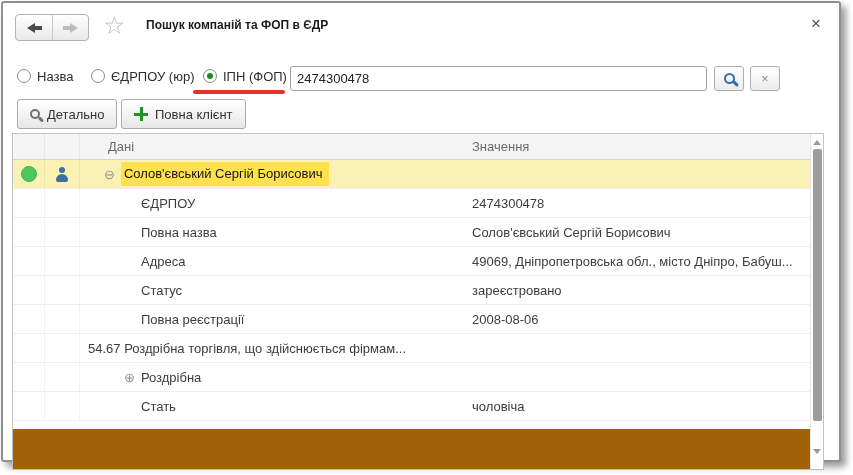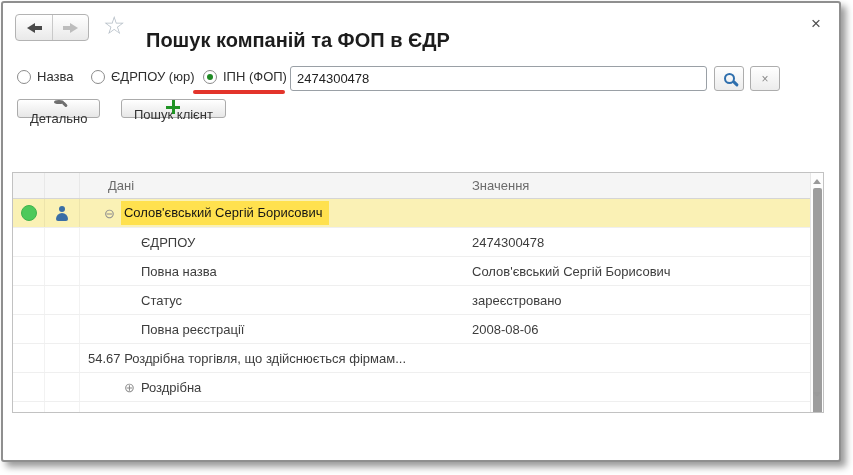--- a/index.html
+++ b/index.html
@@ -15,55 +15,55 @@
     border: 1px solid #b3b3b3; border-radius: 4px; overflow: hidden;
     background: linear-gradient(#ffffff,#e9e9e9); }
   .navbtn { width: 36px; display: flex; align-items: center; justify-content: center; cursor: default; }
   .navbtn + .navbtn { border-left: 1px solid #c9c9c9; }
   .arr { display: flex; align-items: center; }
   .tri-l { width:0; height:0; border-top:5px solid transparent; border-bottom:5px solid transparent; border-right:8px solid #4a4a4a; }
   .tail-l { width:7px; height:4px; background:#4a4a4a; }
   .tri-r { width:0; height:0; border-top:5px solid transparent; border-bottom:5px solid transparent; border-left:8px solid #bdbdbd; }
   .tail-r { width:7px; height:4px; background:#bdbdbd; }
   .star { position: absolute; left: 100px; top: 8px; font-size: 25px; color: #b4bdc6; }
-  .title { position: absolute; left: 143px; top: 26px; font-size: 20px; font-weight: bold; color: #1c1c1c; }
+  .title { position: absolute; left: 143px; top: 15px; font-size: 12px; font-weight: bold; color: #1c1c1c; }
   .close-x { position: absolute; right: 12px; top: 10px; font-size: 17px; color: #4f4f4f; width: 22px; height: 22px;
     display: flex; align-items: center; justify-content: center; cursor: default; }
 
   
-  .radio { position: absolute; top: 66px; display: flex; align-items: center; gap: 6px; font-size: 13px; color: #2e2e2e; }
+  .radio { position: absolute; top: 66px; display: flex; align-items: flex-start; gap: 6px; font-size: 13px; color: #2e2e2e; }
   .rdot { width: 14px; height: 14px; border-radius: 50%; border: 1px solid #8b8b8b; background: #fff; position: relative; }
   .radio.on .rdot::after { content:""; position:absolute; left:3px; top:3px; width:6px; height:6px; border-radius:50%; background:#1f8a24; }
   .underline-red { position: absolute; left: 190px; top: 87px; width: 92px; height: 4px; background: #e3342b; border-radius: 2px; }
   .search-input { position: absolute; left: 287px; top: 63px; width: 417px; height: 25px;
     border: 1px solid #9aa0a6; border-radius: 3px; font-size: 13px; padding: 0 6px; color: #222;
     font-family: "Liberation Sans", sans-serif; }
   .sqbtn { position: absolute; top: 63px; width: 30px; height: 25px; border: 1px solid #adadad; border-radius: 3px;
     background: linear-gradient(#ffffff,#ececec); display: flex; align-items: center; justify-content: center; }
   .btn-search { left: 711px; }
   .btn-clear { left: 747px; font-size: 12px; color: #8a8a8a; }
   .mag { position: relative; width: 11px; height: 11px; border: 2.5px solid #2f6fad; border-radius: 50%; }
   .mag::after { content:""; position:absolute; width:7px; height:3px; background:#2f6fad; border-radius:2px;
     transform: rotate(45deg); right:-6px; bottom:-3px; }
   .mag.gray { width: 10px; height: 10px; border-color: #6f6f6f; }
   .mag.gray::after { background:#6f6f6f; width:6px; height:2.5px; }
 
   
-  .toolbtn { position: absolute; top: 96px; height: 19px; display: flex; align-items: center; gap: 7px;
+  .toolbtn { position: absolute; top: 96px; height: 30px; display: flex; align-items: center; gap: 7px;
     padding: 0 12px; border: 1px solid #ababab; border-radius: 3px; background: linear-gradient(#ffffff,#e7e7e7);
-    font-size: 13px; color: #333; flex-direction: column; }
+    font-size: 13px; color: #333; }
   .btn-details { left: 14px; }
   .btn-newclient { left: 118px; }
   .plus { position: relative; width: 14px; height: 14px; }
   .plus::before { content:""; position:absolute; left:0; top:5.5px; width:14px; height:3.5px; background:#1f9424; }
   .plus::after  { content:""; position:absolute; left:5.5px; top:0; width:3.5px; height:14px; background:#1f9424; }
 
   
-  .grid { position: absolute; left: 9px; top: 130px; width: 812px; height: 241px;
-    border: 1px solid #c2c2c2; background: #a16207; overflow: hidden; margin-top: 39px; }
+  .grid { position: absolute; left: 9px; top: 130px; width: 812px; height: 337px;
+    border: 1px solid #c2c2c2; background: #a16207; overflow: hidden; }
   .grid-inner { position: absolute; left: 0; top: 0; right: 13px; bottom: 0; }
   .tr { display: grid; grid-template-columns: 32px 35px 384px 1fr; height: 29px; align-items: center;
     border-bottom: 1px solid #efefef; background: #fff; font-size: 13px; color: #3d3d3d; }
   .thead { height: 26px; background: #f5f5f5; border-bottom: 1px solid #d5d5d5; color: #6b6b6b; }
   .td { height: 100%; display: flex; align-items: center; white-space: nowrap; overflow: hidden; }
   .c1, .c2 { border-right: 1px solid rgba(0,0,0,0.05); justify-content: center; }
   .hdr-dani { padding-left: 28px; }
   .hdr-znach { padding-left: 8px; }
   .c-val { padding-left: 8px; }
   .sel { background: #faf1b5; }
@@ -131,21 +131,21 @@
   <div class="sqbtn btn-clear">
     <span>×</span>
   </div>
 
   <div class="toolbtn btn-details">
     <span class="mag gray"></span>
     <span>Детально</span>
   </div>
   <div class="toolbtn btn-newclient">
     <span class="plus"></span>
-    <span>Пошук клієнт</span>
+    <span>Повна клієнт</span>
   </div>
 
   <div class="grid">
     <div class="grid-inner">
 
       <div class="tr thead">
         <div class="td c1"></div>
         <div class="td c2"></div>
         <div class="td hdr-dani">Дані</div>
         <div class="td hdr-znach">Значення</div>
@@ -172,20 +172,26 @@
         <div class="td c-val">2474300478</div>
       </div>
 
       <div class="tr">
         <div class="td c1"></div>
           <div class="td c2"></div>
         <div class="td child-cell">Повна назва</div>
         <div class="td c-val">Солов'євський Сергій Борисович</div>
       </div>
 
+      <div class="tr">
+        <div class="td c1"></div>
+          <div class="td c2"></div>
+        <div class="td child-cell">Адреса</div>
+        <div class="td c-val">49069, Дніпропетровська обл., місто Дніпро, Бабуш...</div>
+      </div>
 
       <div class="tr">
         <div class="td c1"></div>
           <div class="td c2"></div>
         <div class="td child-cell">Статус</div>
         <div class="td c-val">зареєстровано</div>
       </div>
 
 
       <div class="tr">

